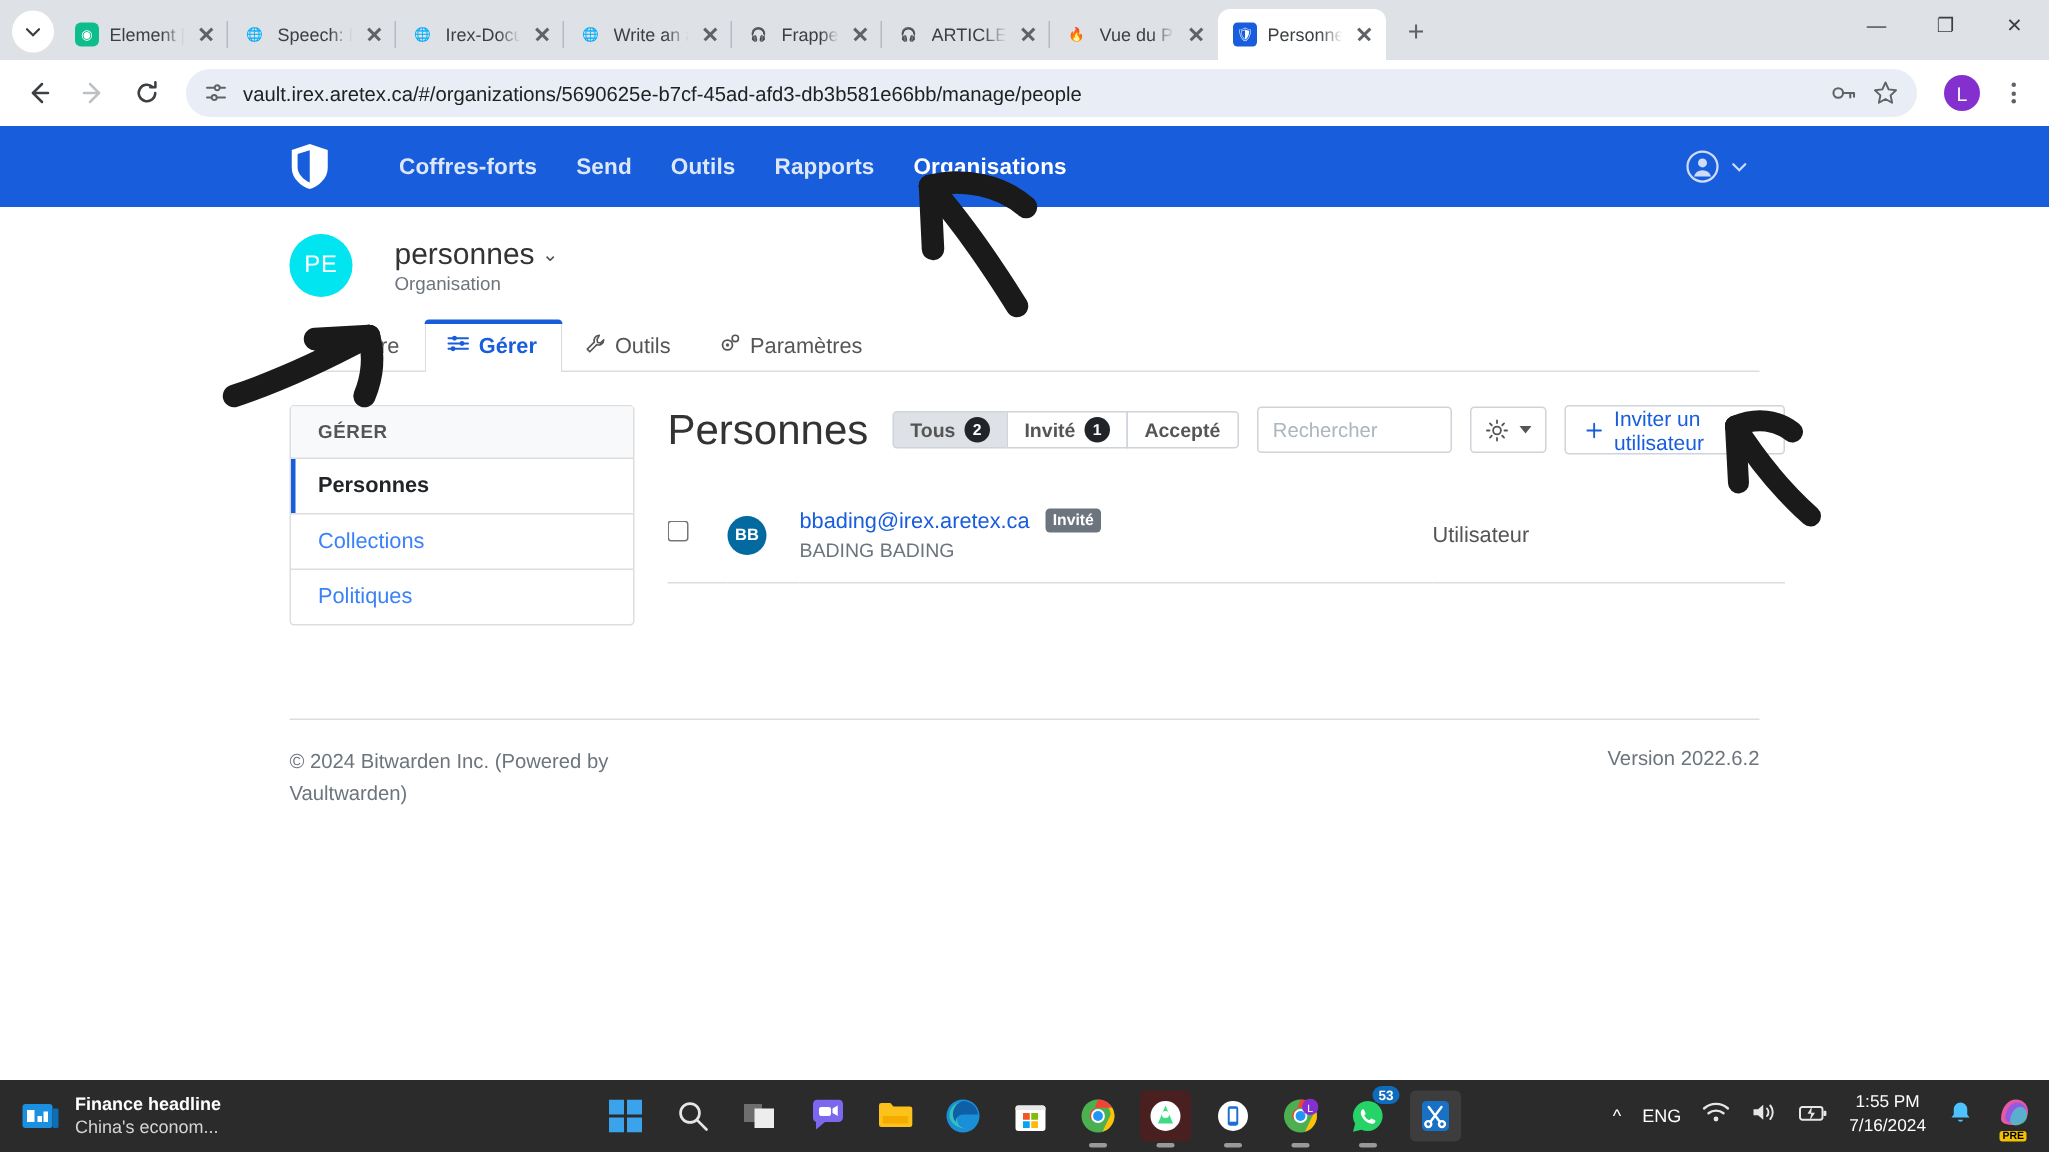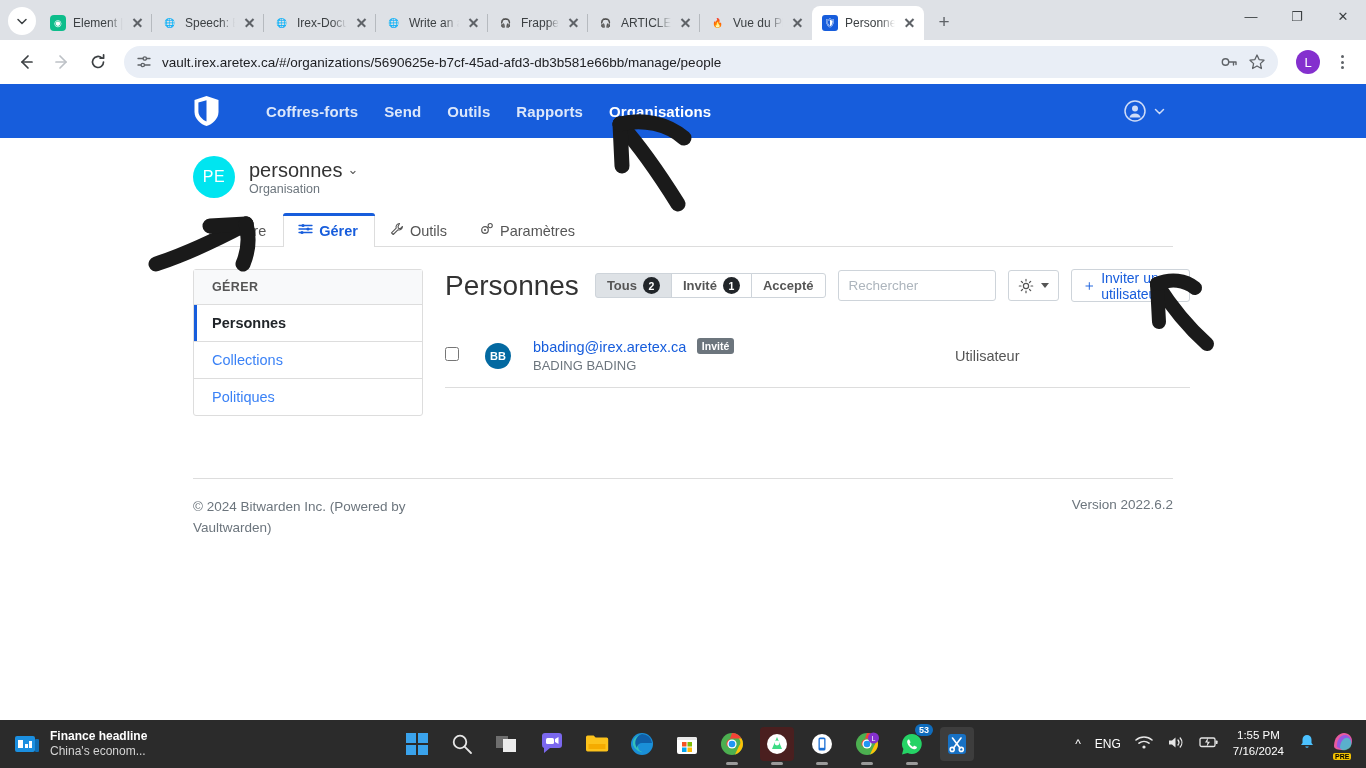--- a/index.html
+++ b/index.html
@@ -95,21 +95,21 @@
     padding-left: 193px; gap: 26px; color: #fff;
   }
   .bw-logo { margin-right: 20px; display:flex; align-items:center; }
   .bw-nav a {
     color: rgba(255,255,255,.85); font-size: 15px; font-weight: bold;
     text-decoration: none; cursor: pointer; letter-spacing: .1px;
   }
   .bw-nav a.active { color: #fff; }
   .bw-nav-right { margin-left: auto; margin-right: 200px; display:flex; align-items:center; gap:6px; cursor:pointer;}
 
-  .org-head { padding: 18px 0 0 193px; display: flex; align-items: center; gap: 14px; }
+  .org-head { padding: 18px 0 0 193px; display: flex; align-items: center; gap: 28px; }
   .org-avatar {
     width: 42px; height: 42px; border-radius: 50%; background: #00e5f0;
     color: #ffffff; font-size: 16px; display:flex; align-items:center; justify-content:center;
     letter-spacing: .5px;
   }
   .org-name { font-size: 20px; color: #333; line-height: 1.1; }
   .org-sub { font-size: 12.5px; color: #6c757d; margin-top: 1px; }
   .chev-down { color: #555; font-size: 13px; margin-left: 5px; cursor:pointer; }
 
   .tabs-row {
@@ -161,21 +161,21 @@
   .bgbtn:first-child { border-radius: 3px 0 0 3px; }
   .bgbtn:last-child { border-radius: 0 3px 3px 0; }
   .bgbtn.active { background: #dee2e6; }
   .pill {
     background: #212529; color: #fff; font-size: 10.5px; font-weight: bold;
     border-radius: 9px; min-width: 17px; height: 17px; padding: 0 5px;
     display: inline-flex; align-items: center; justify-content: center;
   }
 
   .search-input {
-    width: 158px; height: 31px; border: 1px solid #ced4da; border-radius: 3px;
+    width: 130px; height: 31px; border: 1px solid #ced4da; border-radius: 3px;
     padding: 0 10px; font-size: 13.5px; color: #495057; outline: none;
     font-family: "Liberation Sans", sans-serif; background: #fff;
   }
   .search-input::placeholder { color: #adb5bd; }
 
   .gear-btn {
     border: 1px solid #ced4da; background: #fff; border-radius: 3px; height: 31px;
     padding: 0 9px; display: flex; align-items: center; gap: 7px; cursor: pointer; color: #555;
   }
   .caret { width:0;height:0;border-left:4px solid transparent;border-right:4px solid transparent;

